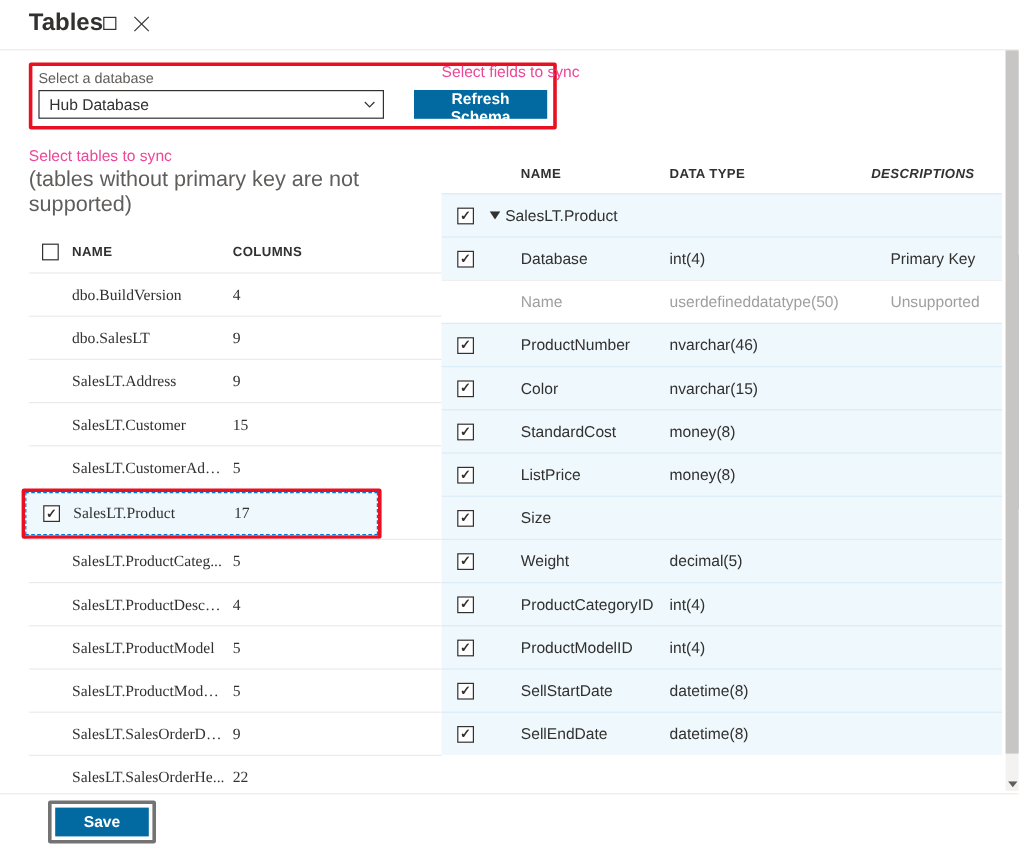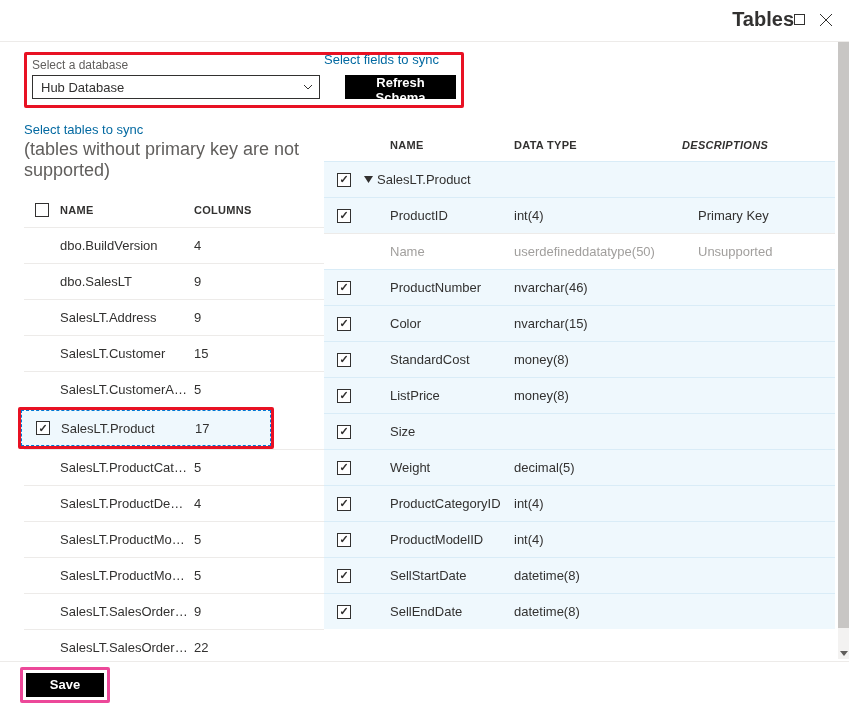--- a/index.html
+++ b/index.html
@@ -9,21 +9,21 @@
       color: #323130;
       background: #fff;
       width: 849px;
       height: 707px;
       overflow: hidden;
       position: relative;
     }
     .header {
       display: flex;
       align-items: center;
-      justify-content: flex-end;
+      justify-content: flex-start;
       padding: 8px 16px 10px 24px;
       border-bottom: 1px solid #edebe9;
     }
     .header h1 {
       font-size: 20px;
       font-weight: 600;
     }
     .header-icons {
       display: flex;
       gap: 14px;
@@ -56,21 +56,21 @@
       left: 0; right: 0;
       background: #c8c6c4;
     }
     .scroll-arrow {
       position: absolute;
       bottom: 0;
       width: 11px; height: 11px;
       display: flex; align-items: center; justify-content: center;
     }
     .left-pane {
-      width: 324px;
+      width: 368px;
       padding: 10px 0 0 24px;
     }
     .right-pane {
       flex: 1;
       padding: 10px 14px 0 0;
     }
     .red-box-db {
       border: 3px solid #e81123;
       padding: 3px 5px 6px 5px;
       width: 440px;
@@ -93,32 +93,32 @@
       border: 1px solid #323130;
       display: flex;
       align-items: center;
       justify-content: space-between;
       padding: 0 6px 0 8px;
       font-size: 13px;
       cursor: pointer;
       background: #fff;
     }
     .btn {
-      background: #000000;
+      background: #0369a1;
       color: #fff;
       border: none;
       height: 24px;
       padding: 0 16px;
       font-size: 13px;
       font-weight: 600;
       cursor: pointer;
     }
     .section-label {
       font-size: 13px;
-      color: #0369a1;
+      color: #ec4899;
       margin-bottom: 2px;
     }
     .section-sub {
       font-size: 18px;
       color: #605e5c;
       margin-bottom: 12px;
     }
     .tbl-header {
       display: flex;
       align-items: center;
@@ -130,20 +130,21 @@
     }
     .left-pane .tbl-header .chk-col { width: 36px; display:flex; align-items:center; justify-content:center;}
     .left-pane .tbl-header .name-col { width: 134px; }
     .left-pane .tbl-header .cols-col { flex: 1; }
     .tbl-row {
       display: flex;
       align-items: center;
       height: 36px;
       border-top: 1px solid #edebe9;
       font-size: 13px;
+      font-family: Liberation Serif, serif;
     }
     .left-pane .tbl-row .chk-col { width: 36px; display:flex; align-items:center; justify-content:center;}
     .left-pane .tbl-row .name-col { width: 134px; white-space: nowrap; overflow: hidden; text-overflow: ellipsis; padding-right: 6px;}
     .left-pane .tbl-row .cols-col { flex: 1; }
     .checkbox {
       width: 14px; height: 14px;
       border: 1px solid #323130;
       background: #fff;
       display: inline-flex;
       align-items: center;
@@ -206,23 +207,24 @@
       bottom: 0; left: 0;
       height: 46px;
       width: 100%;
       border-top: 1px solid #edebe9;
       display: flex;
       align-items: center;
       padding-left: 20px;
       background: #fff;
     }
     .save-wrap {
-      border: 3px solid #ec4899;
+      border: 3px solid #737373;
       padding: 3px;
       border-radius: 2px;
+      margin-left: 20px;
     }
     .chev svg, .tri svg { display:block; }
   </style>
 </head>
 <body>
 
 <div class="header">
   <h1>Tables</h1>
   <div class="header-icons">
     <span class="sq-icon"></span>
@@ -351,21 +353,21 @@
             </span>
     <span>SalesLT.Product</span>
   </div>
   <div class="f-type"></div>
           <div class="f-desc"></div>
         </div>
         <div class="field-row">
           <div class="f-chk">
             <span class="checkbox checked"></span>
           </div>
-          <div class="f-name">ProductID</div>
+          <div class="f-name">Database</div>
           <div class="f-type">int(4)</div>
           <div class="f-desc">Primary Key</div>
         </div>
         <div class="field-row disabled">
           <div class="f-chk"></div>
           <div class="f-name">Name</div>
           <div class="f-type">userdefineddatatype(50)</div>
           <div class="f-desc">Unsupported</div>
         </div>
         <div class="field-row">

